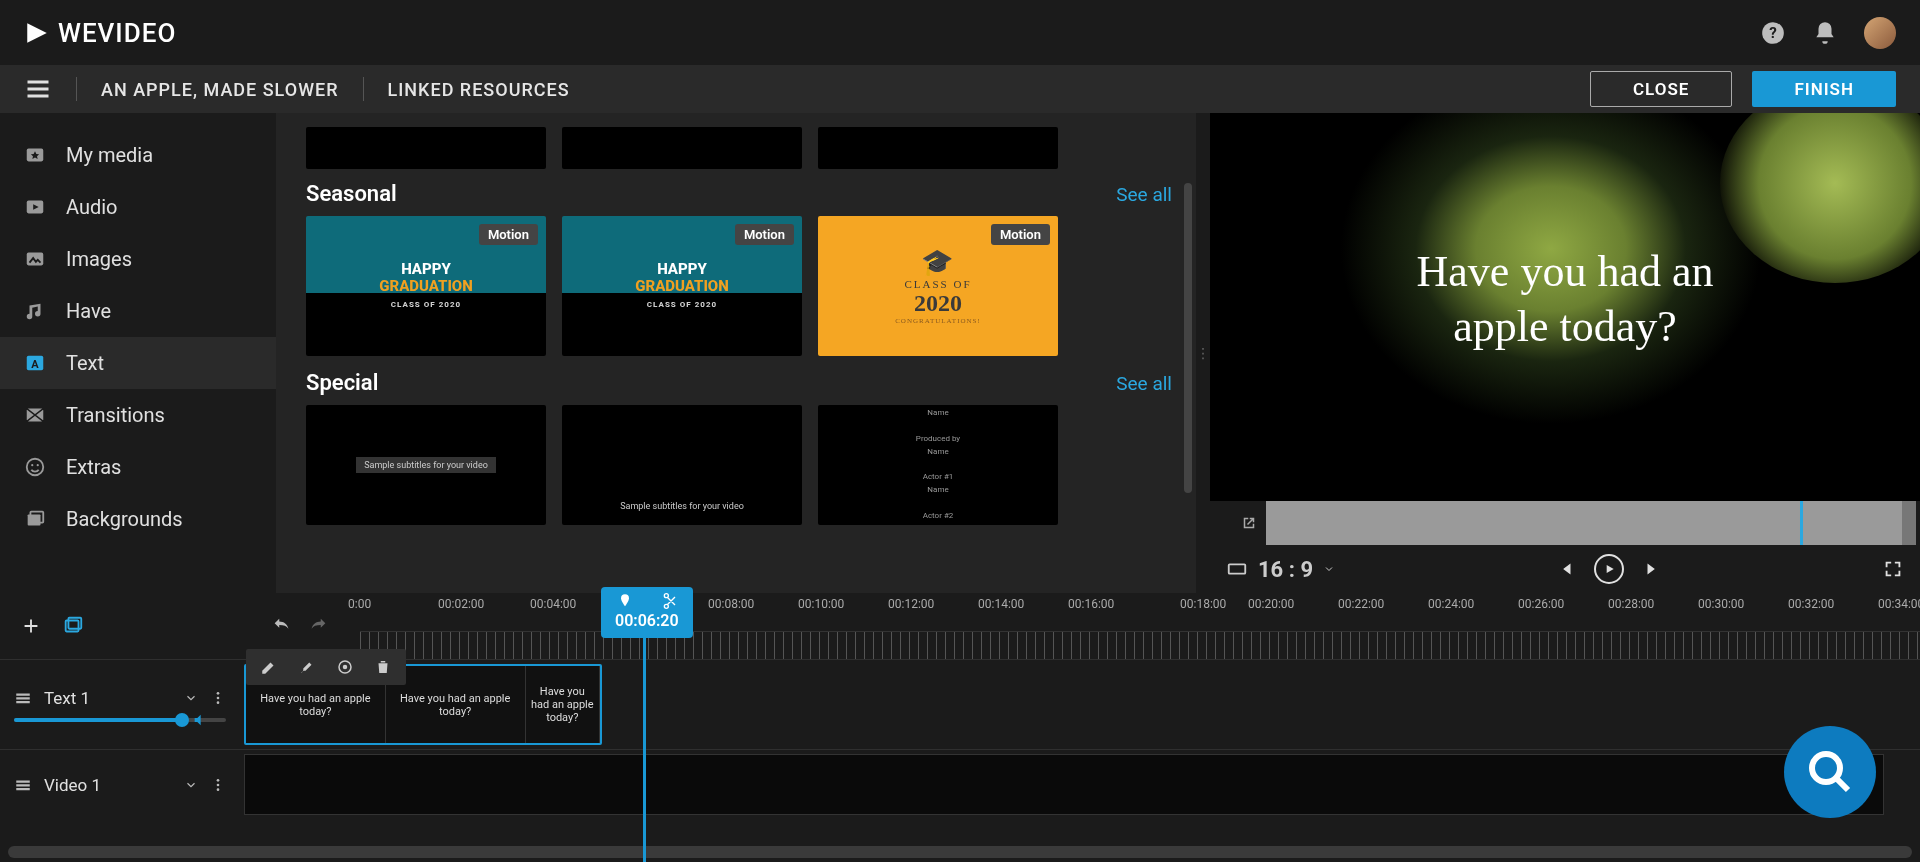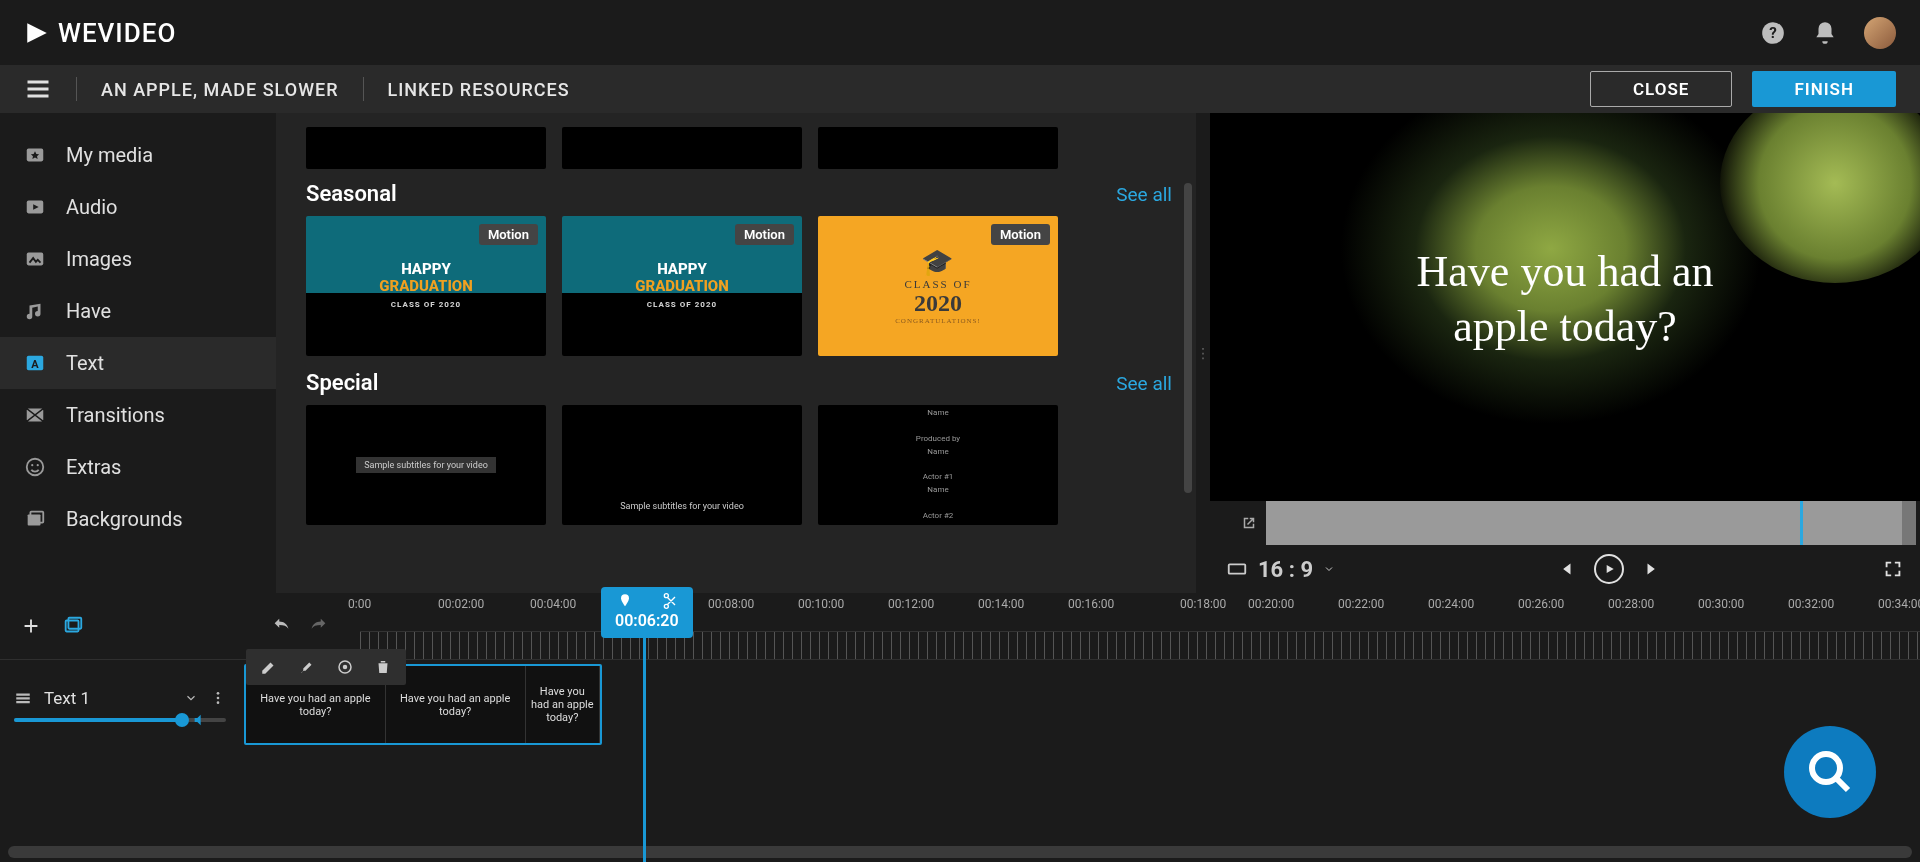--- a/index.html
+++ b/index.html
@@ -419,20 +419,47 @@
     </div>
     <div class="track-body">
       <div class="clip" style="left:4px; width:358px;">
         <div class="clip-seg">Have you had an apple today?</div>
         <div class="clip-seg">Have you had an apple today?</div>
         <div class="clip-seg" style="flex:0.5;">Have you had an apple today?</div>
       </div>
     </div>
   </div>
 
+  <div class="track" style="height:70px;">
+    <div class="track-head">
+      <div class="th-row">
+        <div class="th-left">
+          <svg width="18" height="18" viewBox="0 0 24 24" fill="#bbb">
+              <rect x="3" y="6" width="18" height="3"></rect>
+              <rect x="3" y="11" width="18" height="3"></rect>
+              <rect x="3" y="16" width="18" height="3"></rect>
+            </svg>
+          <span>Video 1</span>
+        </div>
+        <div class="th-icons">
+          <svg width="14" height="14" viewBox="0 0 24 24">
+              <path d="M6 9l6 6 6-6" stroke="#bbb" stroke-width="2" fill="none"></path>
+            </svg>
+          <svg width="16" height="16" viewBox="0 0 24 24" fill="#bbb">
+              <circle cx="12" cy="5" r="2"></circle>
+              <circle cx="12" cy="12" r="2"></circle>
+              <circle cx="12" cy="19" r="2"></circle>
+            </svg>
+        </div>
+      </div>
+    </div>
+    <div class="track-body">
+      <div class="clip-video" style="width:1640px;"></div>
+    </div>
+  </div>
 
   <div class="bottom-scrollbar"></div>
 </div>
 
 <div class="zoom-fab">
   <svg viewBox="0 0 24 24">
       <circle cx="10" cy="10" r="7" fill="none" stroke="#fff" stroke-width="3"></circle>
       <path d="M15 15l6 6" stroke="#fff" stroke-width="3"></path>
     </svg>
 </div>

